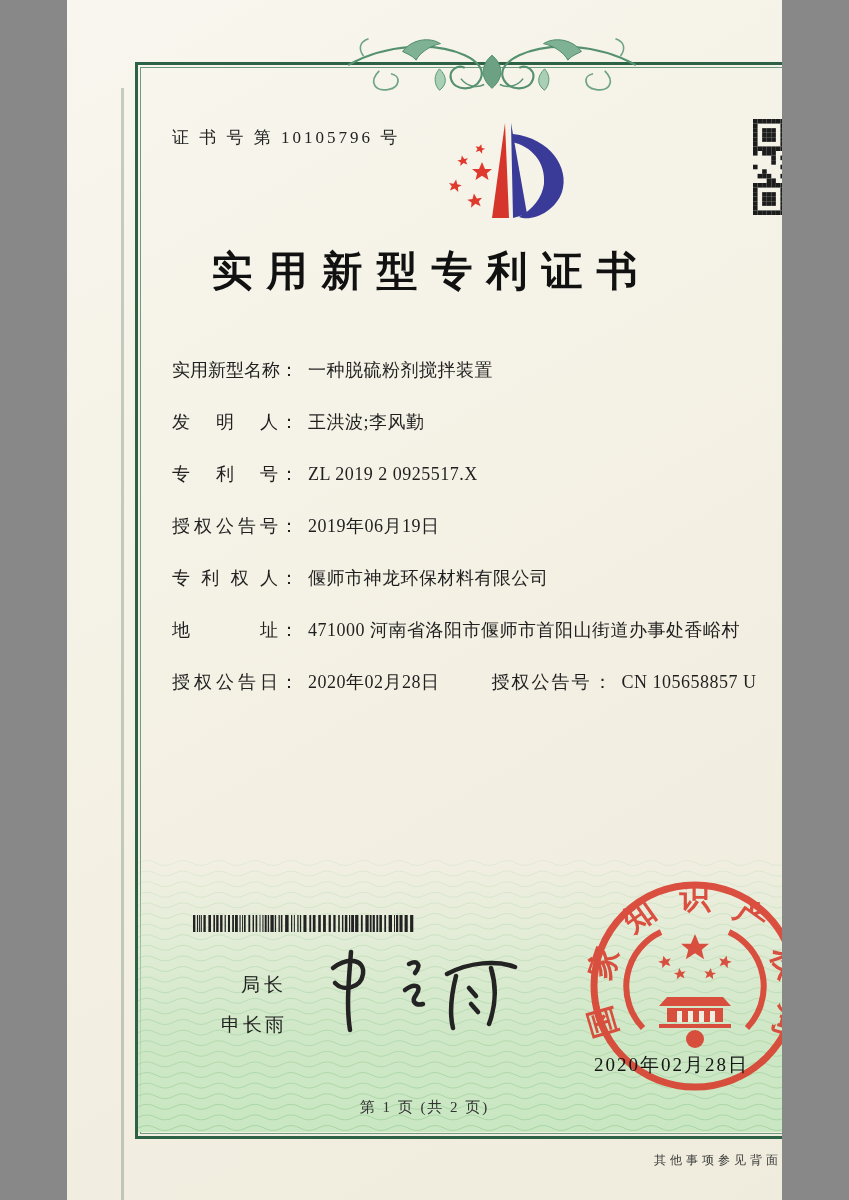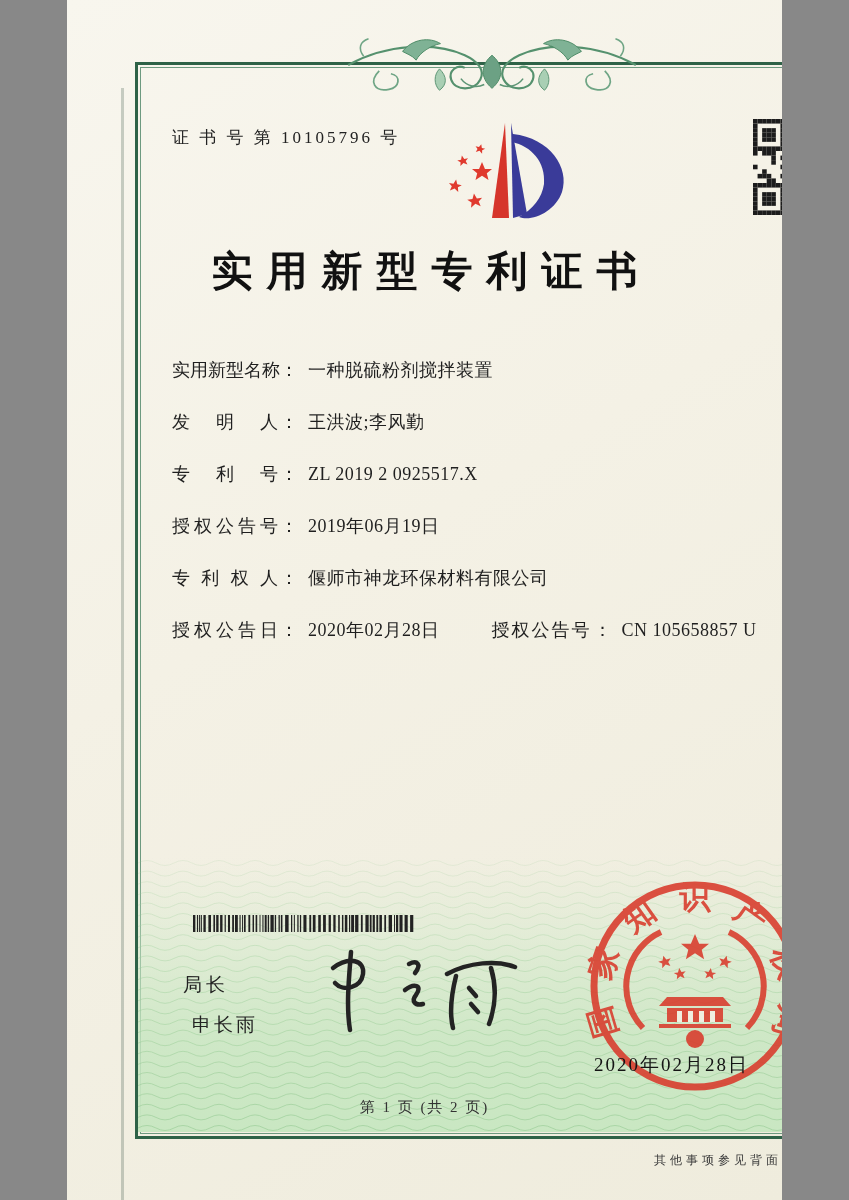--- a/index.html
+++ b/index.html
@@ -30,21 +30,21 @@
   .fpair2{margin-left:52px;}
   .fpair2 .flabel2{letter-spacing:2px;}
   .bodytext{position:absolute;left:95px;top:700px;width:658px;font-size:17px;line-height:1.95;text-align:justify;color:#222;}
   .bodytext p{margin:0;text-indent:2em;}
   .band{
     position:absolute;left:71px;top:858px;width:734px;height:274px;
     background:linear-gradient(to bottom,rgba(206,233,200,0) 0%,rgba(206,233,200,.45) 30%,rgba(198,230,192,.8) 65%,#c9e7c2 100%);
   }
   .band svg{position:absolute;inset:0;}
   .barcode{position:absolute;left:125px;top:915px;width:222px;height:17px;}
-  .minister{position:absolute;left:116px;top:972px;font-size:19px;color:#222;}
+  .minister{position:absolute;left:145px;top:972px;font-size:19px;color:#222;text-align:right;}
   .minister .mt{letter-spacing:4px;}
   .minister .mn{margin-top:14px;letter-spacing:3px;margin-left:9px;}
   .signature{position:absolute;left:252px;top:938px;width:215px;height:105px;}
   .seal{position:absolute;left:518px;top:876px;width:220px;height:220px;}
   .seal-date{position:absolute;left:527px;top:1052px;font-size:19px;letter-spacing:2px;color:#141414;}
   .page-ind{position:absolute;left:0;right:0;top:1098px;text-align:center;font-size:15px;letter-spacing:2px;color:#333;}
   .footer-note{position:absolute;left:0;right:0;top:1152px;text-align:right;font-size:12px;letter-spacing:4px;color:#3a3a3a;}
   .ornament{position:absolute;left:278px;top:30px;width:294px;height:70px;}
 </style>
 </head>
@@ -325,20 +325,23 @@
     <div class="frow">
       <span class="flabel">专利号</span><span class="fcolon">：</span><span class="fvalue">ZL 2019 2 0925517.X</span>
     </div>
     <div class="frow">
       <span class="flabel">授权公告号</span><span class="fcolon">：</span><span class="fvalue">2019年06月19日</span>
     </div>
     <div class="frow">
       <span class="flabel">专利权人</span><span class="fcolon">：</span><span class="fvalue">偃师市神龙环保材料有限公司</span>
     </div>
     <div class="frow">
+      <span class="flabel">地址</span><span class="fcolon">：</span><span class="fvalue">471000 河南省洛阳市偃师市首阳山街道办事处香峪村</span>
+    </div>
+    <div class="frow">
       <span class="flabel">授权公告日</span><span class="fcolon">：</span><span class="fvalue">2020年02月28日</span><span class="fpair2"><span class="flabel2">授权公告号</span><span class="fcolon">：</span><span class="fvalue">CN 105658857 U</span></span>
     </div>
   </div>
 
 
   <div class="band">
     <svg id="waves-svg" viewBox="0 0 734 274" preserveAspectRatio="none">
         <path d="M0 5.0 q9 -5 18 0 t 18 0 q9 -5 18 0 t 18 0 q9 -5 18 0 t 18 0 q9 -5 18 0 t 18 0 q9 -5 18 0 t 18 0 q9 -5 18 0 t 18 0 q9 -5 18 0 t 18 0 q9 -5 18 0 t 18 0 q9 -5 18 0 t 18 0 q9 -5 18 0 t 18 0 q9 -5 18 0 t 18 0 q9 -5 18 0 t 18 0 q9 -5 18 0 t 18 0 q9 -5 18 0 t 18 0 q9 -5 18 0 t 18 0 q9 -5 18 0 t 18 0 q9 -5 18 0 t 18 0 q9 -5 18 0 t 18 0 q9 -5 18 0 t 18 0 q9 -5 18 0 t 18 0 q9 -5 18 0 t 18 0" fill="none" stroke="#9ecf9b" stroke-width="1" opacity="0.18"></path>
         <path d="M0 15.6 q9 -5 18 0 t 18 0 q9 -5 18 0 t 18 0 q9 -5 18 0 t 18 0 q9 -5 18 0 t 18 0 q9 -5 18 0 t 18 0 q9 -5 18 0 t 18 0 q9 -5 18 0 t 18 0 q9 -5 18 0 t 18 0 q9 -5 18 0 t 18 0 q9 -5 18 0 t 18 0 q9 -5 18 0 t 18 0 q9 -5 18 0 t 18 0 q9 -5 18 0 t 18 0 q9 -5 18 0 t 18 0 q9 -5 18 0 t 18 0 q9 -5 18 0 t 18 0 q9 -5 18 0 t 18 0 q9 -5 18 0 t 18 0 q9 -5 18 0 t 18 0 q9 -5 18 0 t 18 0 q9 -5 18 0 t 18 0" fill="none" stroke="#9ecf9b" stroke-width="1" opacity="0.20"></path>
         <path d="M0 26.2 q9 -5 18 0 t 18 0 q9 -5 18 0 t 18 0 q9 -5 18 0 t 18 0 q9 -5 18 0 t 18 0 q9 -5 18 0 t 18 0 q9 -5 18 0 t 18 0 q9 -5 18 0 t 18 0 q9 -5 18 0 t 18 0 q9 -5 18 0 t 18 0 q9 -5 18 0 t 18 0 q9 -5 18 0 t 18 0 q9 -5 18 0 t 18 0 q9 -5 18 0 t 18 0 q9 -5 18 0 t 18 0 q9 -5 18 0 t 18 0 q9 -5 18 0 t 18 0 q9 -5 18 0 t 18 0 q9 -5 18 0 t 18 0 q9 -5 18 0 t 18 0 q9 -5 18 0 t 18 0 q9 -5 18 0 t 18 0" fill="none" stroke="#9ecf9b" stroke-width="1" opacity="0.22"></path>

